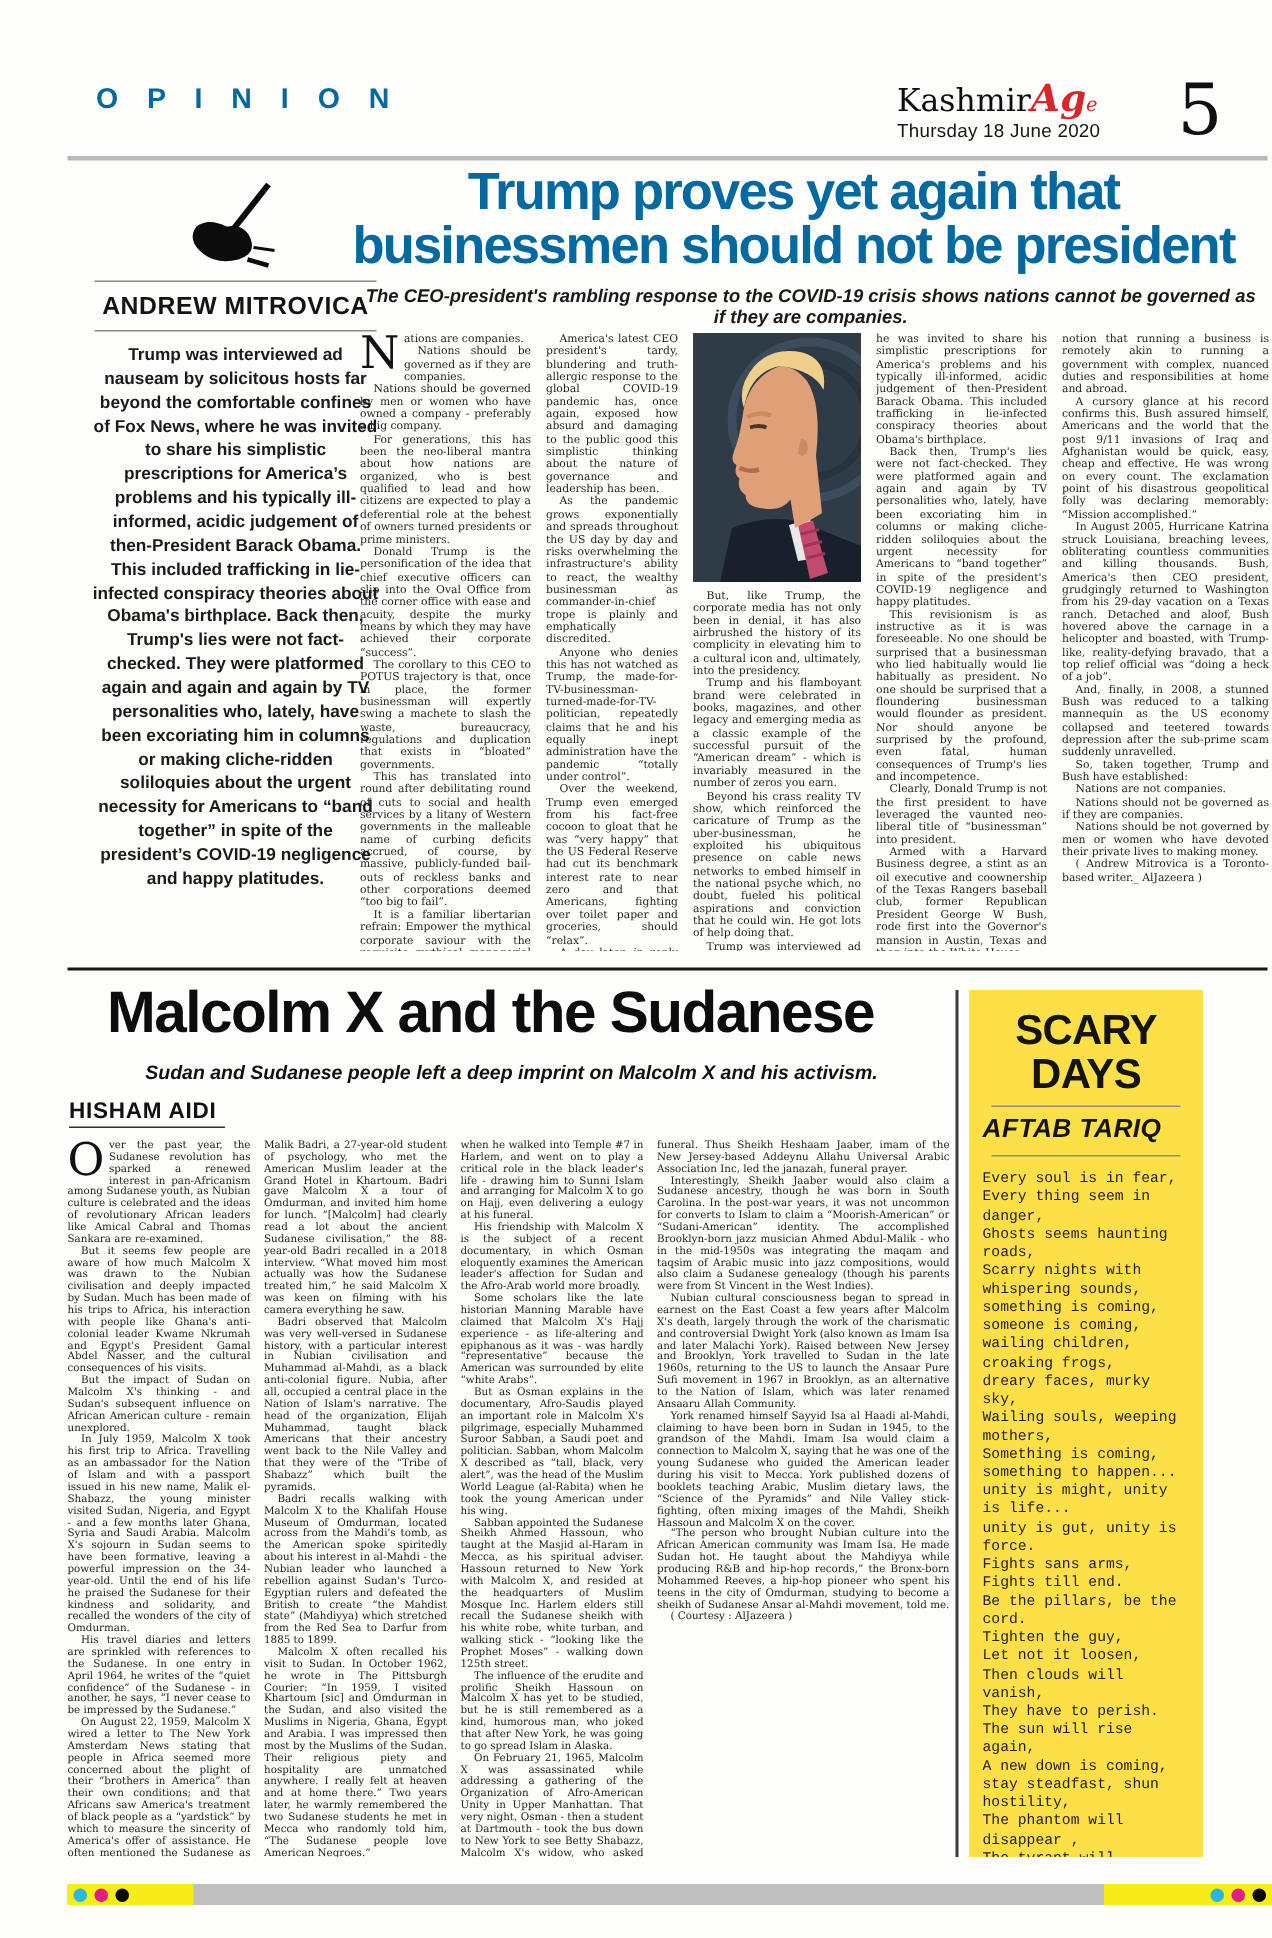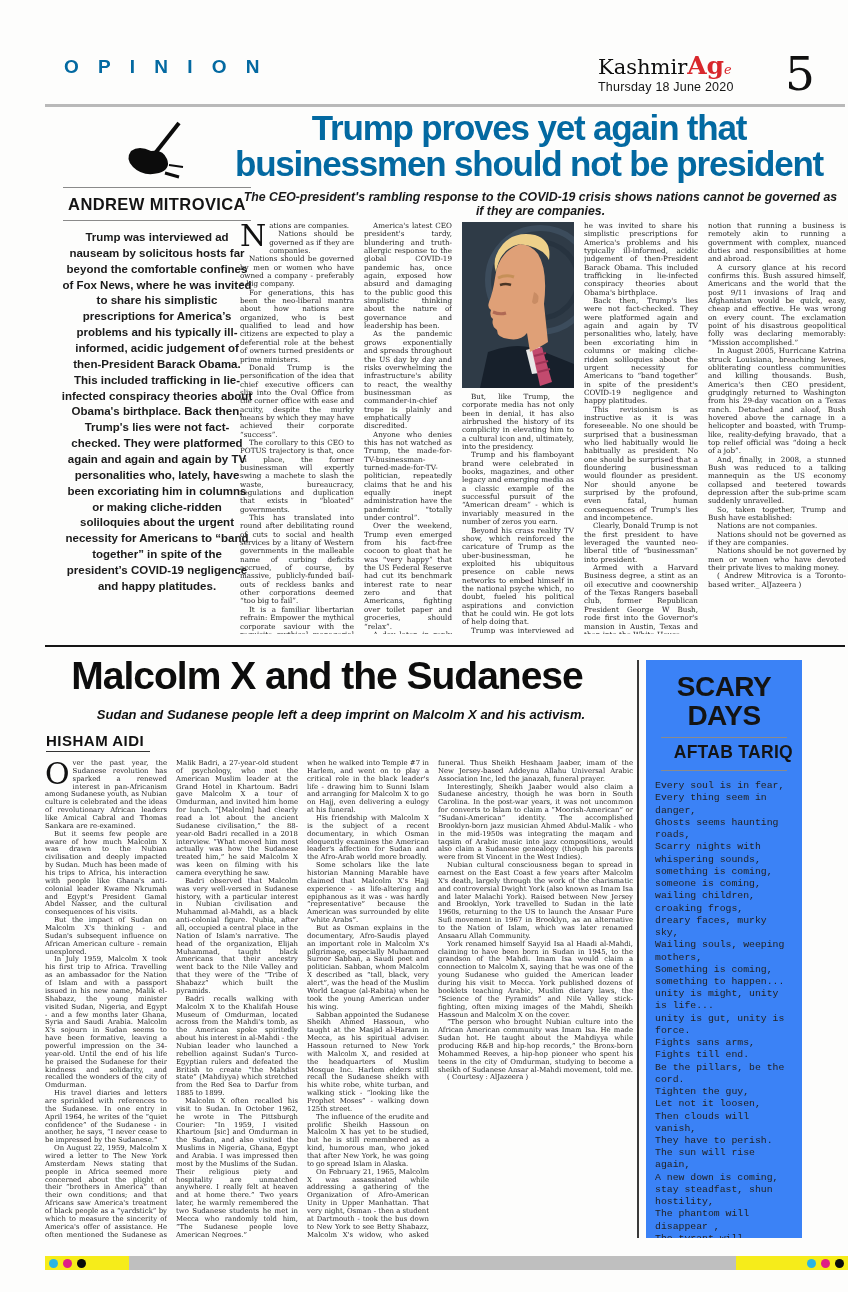--- a/index.html
+++ b/index.html
@@ -4,21 +4,21 @@
 <style>
   html,body{margin:0;padding:0;background:#ffffff;}
   .page{position:relative;width:848px;height:1292px;background:#fdfdfc;overflow:hidden;
         font-family:"Liberation Sans",sans-serif;color:#111;}
   .abs{position:absolute;}
 
   
   .opinion{left:64px;top:56px;font-size:19px;font-weight:bold;letter-spacing:7px;color:#0369a1;}
   .masthead{left:598px;top:53px;width:170px;line-height:1;}
   .brandK{font-family:"DejaVu Serif",serif;font-size:21px;color:#0d0d0d;}
-  .brandA{font-family:"DejaVu Serif",serif;font-size:25px;font-weight:bold;}
+  .brandA{font-family:"DejaVu Serif",serif;font-size:25px;font-weight:bold;font-style:italic;}
   .brandE{font-family:"DejaVu Serif",serif;font-size:13px;font-style:italic;}
   .mdate{font-size:12.5px;color:#161616;margin-top:3px;letter-spacing:0.2px;}
   .pagenum{left:770px;top:46px;width:60px;text-align:center;font-family:"DejaVu Serif",serif;font-size:47px;color:#101010;}
   .hrule{left:45px;top:104px;width:800px;height:3px;background:#b9b9b9;}
 
   
   .t-head{left:223px;top:110px;width:612px;text-align:center;font-weight:800;
           font-size:35px;line-height:1.02;letter-spacing:-1.2px;color:#0369a1;}
   .t-stand{left:243px;top:190px;width:595px;text-align:center;font-style:italic;font-weight:bold;font-size:12.3px;color:#1a1a1a;}
   .authorcol{left:45px;top:118px;width:192px;text-align:center;margin-left:16px;}
@@ -45,25 +45,25 @@
   .m-stand{left:45px;top:707px;width:592px;text-align:center;font-style:italic;font-weight:bold;font-size:13px;}
   .m-byline{left:46px;top:732px;font-size:15px;font-weight:bold;letter-spacing:0.5px;
             border-bottom:1.5px solid #333;padding:0 6px 2px 0;}
   .m-cols{left:45px;top:760px;width:588px;height:478px;display:flex;gap:9px;overflow:hidden;}
   .mcol{font-family:"DejaVu Serif",serif;font-size:6.9px;line-height:1.14;text-align:justify;
         overflow:hidden;color:#1c1c1c;}
   .m1,.m2,.m3{width:122px;} .m4{width:195px;}
   .vdivider{left:637px;top:660px;width:2px;height:578px;background:#3a3a3a;}
 
   
-  .poembox{left:646px;top:660px;width:156px;height:578px;background:#3b82f6;
+  .poembox{left:646px;top:660px;width:156px;height:578px;background:#fde047;
            box-sizing:border-box;padding:12px 9px 8px 9px;overflow:hidden;}
   .p-title{text-align:center;font-weight:800;font-size:28px;line-height:1.04;letter-spacing:-0.5px;color:#141414;}
   .p-rule{height:1px;background:#8b8b8b;margin:7px 6px 4px 6px;}
-  .p-author{text-align:right;font-weight:bold;font-size:17.5px;letter-spacing:0.3px;color:#141414;}
+  .p-author{text-align:left;font-weight:bold;font-size:17.5px;letter-spacing:0.3px;color:#141414;font-style:italic;}
   .p-lines{margin-top:9px;font-family:Liberation Mono, monospace;font-size:9.8px;line-height:1.25;color:#222;}
   .p-lines p{margin:0;}
 
   
   .printbar{left:45px;top:1256px;width:803px;height:14px;background:#bfbfbf;}
   .regseg{position:absolute;top:0;height:14px;background:#f6ec1a;display:flex;align-items:center;gap:5px;padding:0 4px;box-sizing:border-box;}
   .segL{left:0;width:84px;} .segR{right:0;width:112px;justify-content:flex-end;}
   .dot{width:9px;height:9px;border-radius:50%;display:inline-block;}
   .dcyan{background:#2ab5e3;} .dmag{background:#e01e86;} .dblk{background:#0a0a0a;}
 </style>

